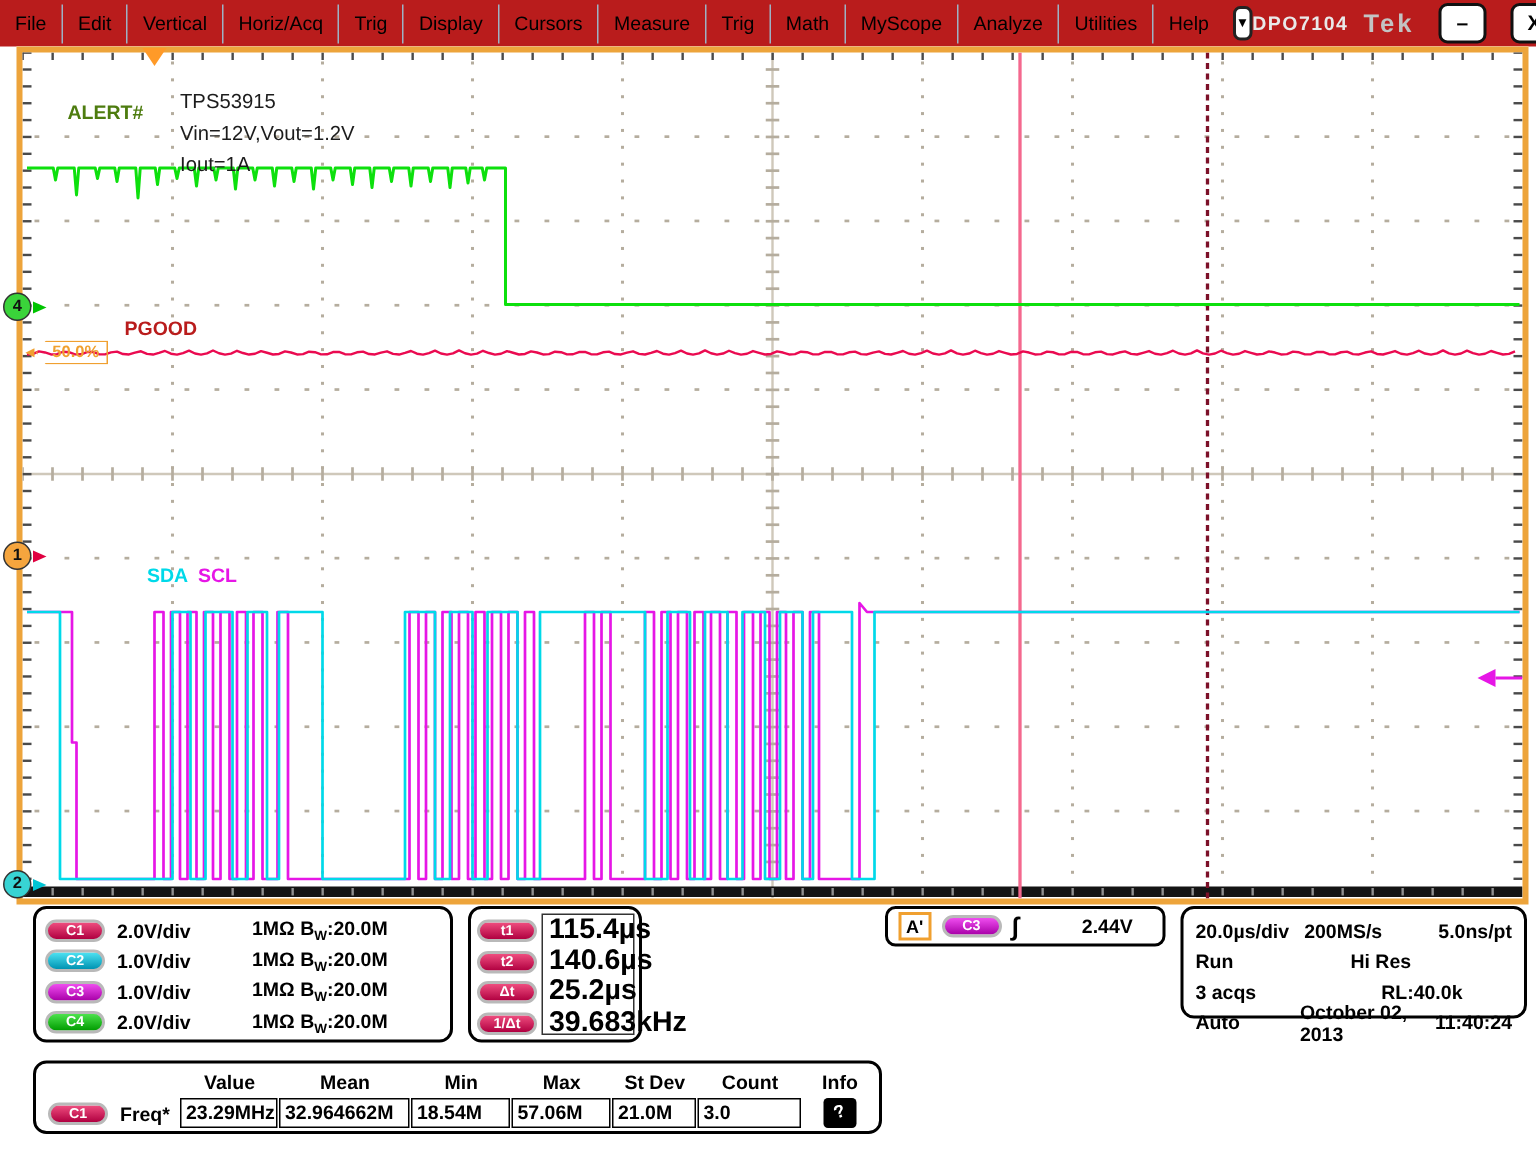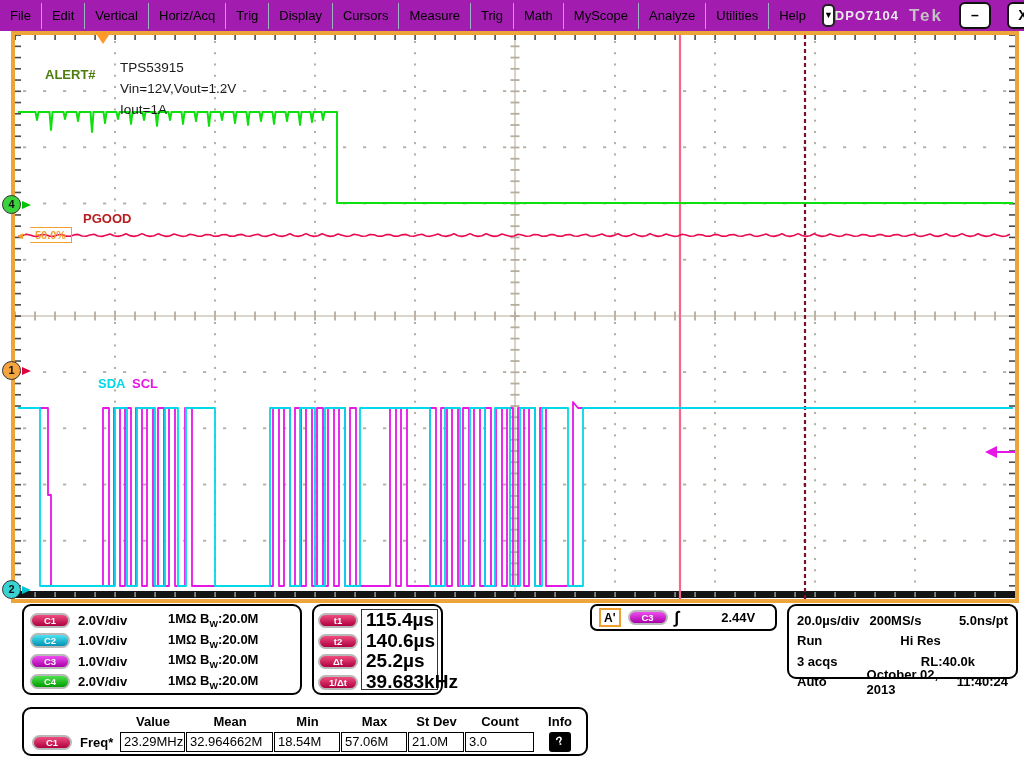--- a/index.html
+++ b/index.html
@@ -1,21 +1,21 @@
 <!DOCTYPE html>
 <html><head>
 <meta charset="utf-8">
 <style>
   * { margin:0; padding:0; box-sizing:border-box; }
   html,body { width:1024px; height:768px; background:#fff; overflow:hidden;
     font-family:"Liberation Sans", sans-serif; }
 
   
   #menubar { position:absolute; left:0; top:0; width:1024px; height:31px;
-    background:#a21caf; display:flex; align-items:center; }
+    background:#b91c1c; display:flex; align-items:center; }
   #menu-items { display:flex; align-items:center; height:100%; list-style:none; }
   #menu-items li { padding:0 10px; font-size:13px; color:#000; height:26px;
     line-height:26px; cursor:default; }
   #menu-items li + li { border-left:1px solid #9db2c4; }
   #menu-dropdown { margin-left:6px; width:27px; height:23px; border:2px solid #222;
     border-radius:5px; font-size:9px; text-align:center; line-height:19px; background:#fff; }
   #brand-area { margin-left:auto; display:flex; align-items:center; gap:10px; padding-right:8px; }
   #model-label { color:#e9e9e9; font-size:13px; font-weight:bold; letter-spacing:1px; }
   #tek-logo { color:#c3c3c3; font-size:17px; font-weight:bold; letter-spacing:2px; }
   .winbtn { width:32px; height:27px; border:2px solid #111; border-radius:6px;
@@ -67,21 +67,21 @@
     border:2px solid #b9b9b9; color:#fff; font-size:9.5px; font-weight:bold;
     text-align:center; line-height:11.5px; flex:0 0 auto; }
   .pill.c1 { background:linear-gradient(#ef4d7f,#b00040); }
   .pill.c2 { background:linear-gradient(#4de2f2,#0093b2); }
   .pill.c3 { background:linear-gradient(#ef4def,#a800a8); }
   .pill.c4 { background:linear-gradient(#4de24d,#009c00); }
   .chrow .scale { font-size:13px; font-weight:bold; margin-left:8px; width:76px; }
   .chrow .imp { font-size:13px; font-weight:bold; margin-left:14px; }
   .chrow sub { font-size:9px; }
 
-  #panel-cursors { left:312px; top:604px; width:131px; height:91px; padding:3px 4px; }
+  #panel-cursors { left:312px; top:604px; width:116px; height:91px; padding:3px 4px; }
   #cursor-pills { position:absolute; left:4px; top:4px; }
   .currow { height:20.7px; display:flex; align-items:center; }
   #cursor-values { position:absolute; left:47px; top:3px; right:3px; bottom:3px;
     border:1px solid #333; }
   #cursor-values .val { height:20.7px; line-height:20.7px; padding-left:4px;
     font-size:19px; font-weight:bold; }
 
   #panel-trigger { left:590px; top:604px; width:187px; height:27px; border-radius:7px;
     display:flex; align-items:center; gap:7px; padding:0 7px; }
   #trig-aprime { border:2px solid #f0a030; font-size:12px; font-weight:bold;
@@ -89,21 +89,21 @@
   #trig-slope { font-size:17px; font-weight:bold; }
   #trig-level { font-size:13px; font-weight:bold;margin-left:35px; }
 
   #panel-timebase { left:787px; top:604px; width:231px; height:75px; padding:4px 8px; }
   .tbrow { display:flex; height:20.5px; align-items:center; font-size:13px; font-weight:bold; }
   .tbrow .sp { flex:1; }
 
   #panel-meas { left:22px; top:707px; width:566px; height:49px; padding:2px 0 0 2px; }
   .meas-grid { display:grid; grid-template-columns:94px 66px 88px 67px 67px 57px 70px 50px; }
   .meas-grid .h { font-size:13px; font-weight:bold; text-align:center; height:21px; line-height:21px; }
-  .meas-grid .cell { border:1px solid #000; font-size:13px; font-weight:normal;
+  .meas-grid .cell { border:1px solid #000; font-size:13px; font-weight:bold;
     height:20px; line-height:18px; padding-left:3px; margin-right:1px; }
   .meas-src { display:flex; align-items:center; gap:8px; padding-left:6px; }
   .meas-src .nm { font-size:13px; font-weight:bold; }
   #info-icon { width:22px; height:20px; background:#000; border-radius:3px; margin:0 auto;
     color:#fff; font-size:12px; font-weight:bold; text-align:center; line-height:19px; }
   #info-icon span { display:inline-block; transform:rotate(-20deg); }
 </style>
 </head>
 <body>
 

